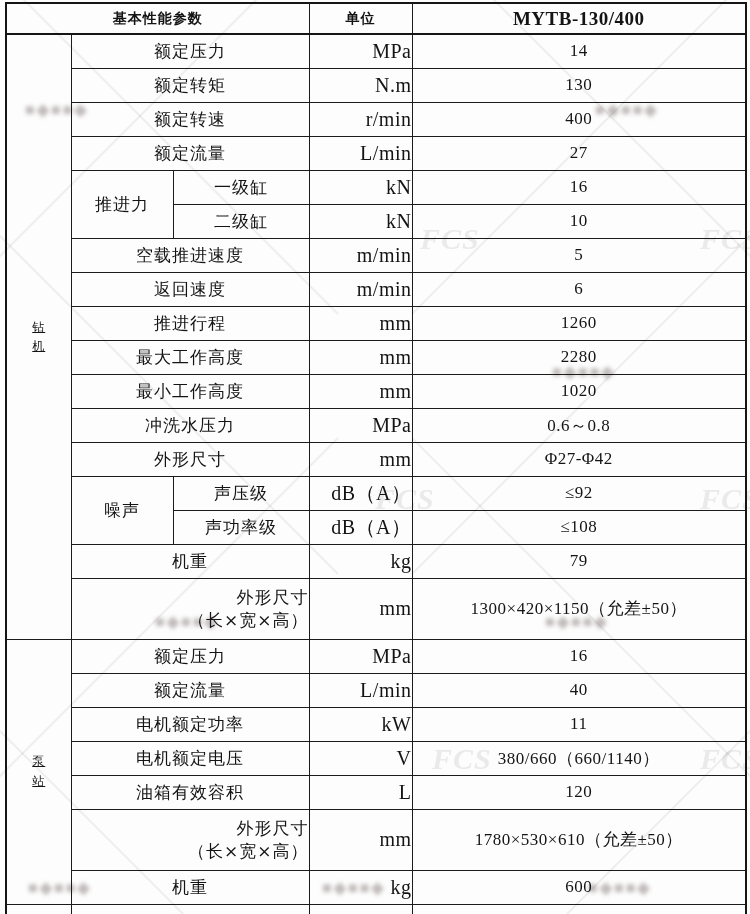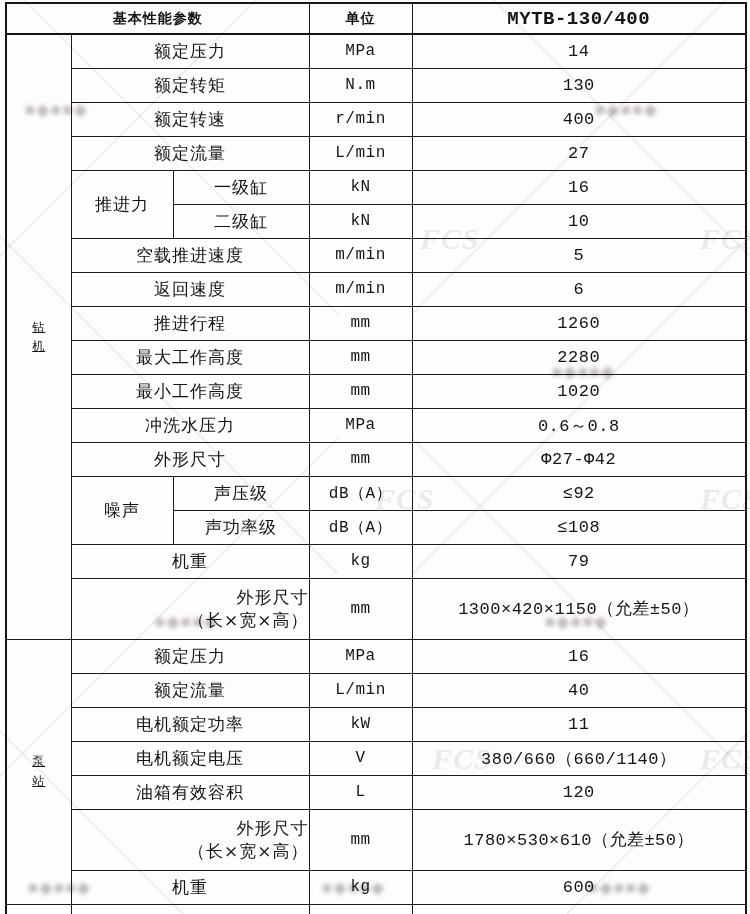--- a/index.html
+++ b/index.html
@@ -35,22 +35,22 @@
     background:transparent;
   }
   table{border:2px solid #151515;}
   thead th{border-bottom:2px solid #151515;}
   tr.r{height:34px;}
   tr.tall{height:61px;}
   tr.head{height:31px;}
   tr.partial{height:12px;}
 
   .cn{font-family:"DejaVu Serif","Liberation Serif",serif;font-size:17px;letter-spacing:1px;}
-  .num{font-family:Liberation Mono, monospace;font-size:17px;letter-spacing:0.5px;}
-  .unit{font-size:16px;}
+  .num{font-family:Liberation Serif, serif;font-size:17px;letter-spacing:0.5px;}
+  .unit{font-size:20px;text-align:right;}
   thead .cn{font-size:14px;font-weight:bold;margin-left:30px;}
   thead .num{font-size:19px;font-weight:bold;}
   .group-cell span{
     display:inline-block;width:1.15em;word-break:break-all;line-height:1.6;
     font-size:12px;
     text-decoration:underline;
   }
   .dims div{line-height:1.35;text-align:right;}
 </style>
 </head>

